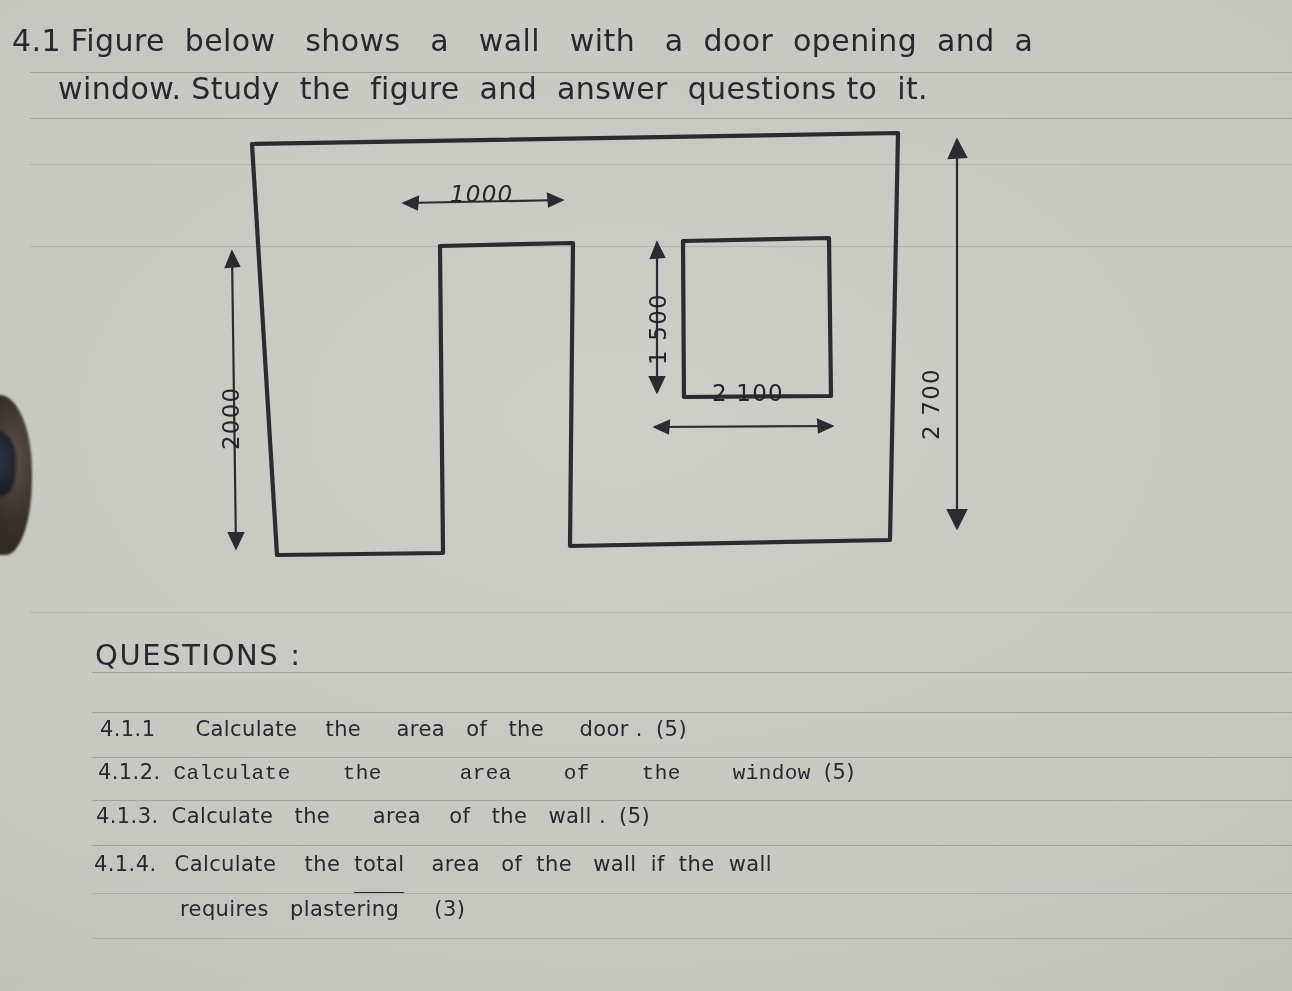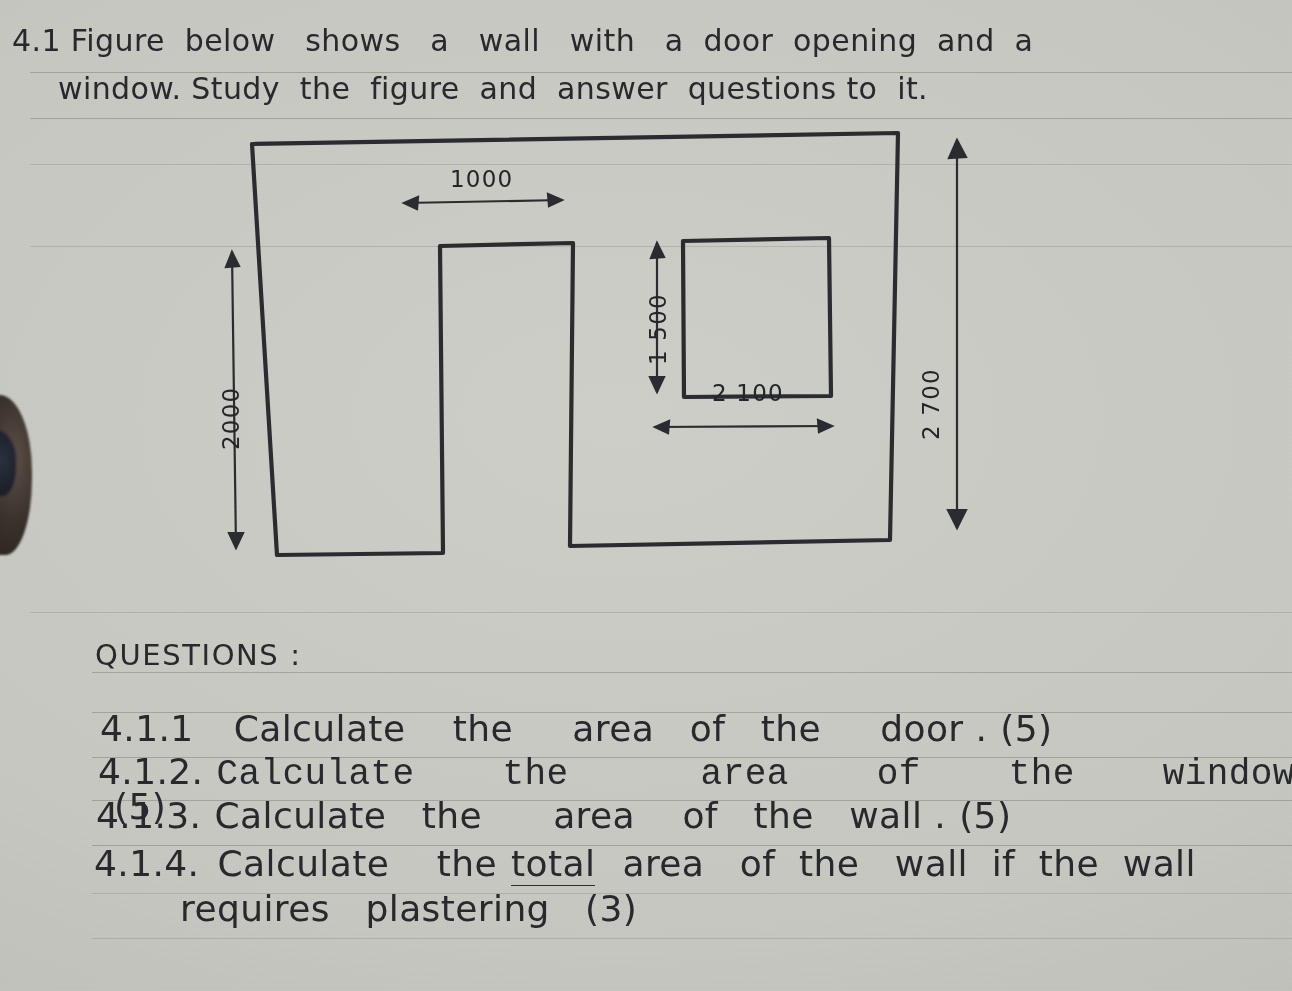--- a/index.html
+++ b/index.html
@@ -63,39 +63,39 @@
     font-family: "DejaVu Sans", sans-serif;
     font-weight: 500;
     white-space: pre;
     letter-spacing: .4px;
   }
   .hw-line {
     font-size: 30px;
     line-height: 34px;
   }
   .hw-q {
-    font-size: 36px;
+    font-size: 21px;
     line-height: 32px;
   }
   .hw-dim {
     font-size: 23px;
     letter-spacing: 1.2px;
     color: #232528;
   }
   .hw-title {
     font-size: 29px;
     letter-spacing: 1.6px;
   }
   .vert {
     transform-origin: 0 0;
     transform: rotate(-90deg);
   }
   .ul-word {
     border-bottom: 1.6px solid #2c2e31;
-    padding-bottom: 1px;
+    padding-bottom: 16px;
     margin-top: 48px;
   }
 
   svg { display: block; }
   #figure {
     position: absolute;
     left: 0; top: 0;
     width: 1292px; height: 991px;
     pointer-events: none;
   }
@@ -170,21 +170,21 @@
       </g>
 
       <g>
         <line x1="957" y1="140" x2="957" y2="528"></line>
         <path d="M 957,140 L 949,158 L 966,157 Z"></path>
         <path d="M 957,528 L 948,510 L 966,510 Z"></path>
       </g>
     </g>
   </svg>
 
-  <div class="hw hw-dim" style="left:450px; top:166px;">1000</div>
+  <div class="hw hw-dim" style="left:450px; top:181px;font-style:italic;">1000</div>
 
   <div class="hw hw-dim vert" style="left:218px; top:450px;">2000</div>
 
   <div class="hw hw-dim vert" style="left:645px; top:365px;">1 500</div>
 
   <div class="hw hw-dim" style="left:712px; top:380px;">2 100</div>
 
   <div class="hw hw-dim vert" style="left:918px; top:440px;">2 700</div>
 
   <div class="hw hw-title" style="left:95px; top:638px;">QUESTIONS :</div>

